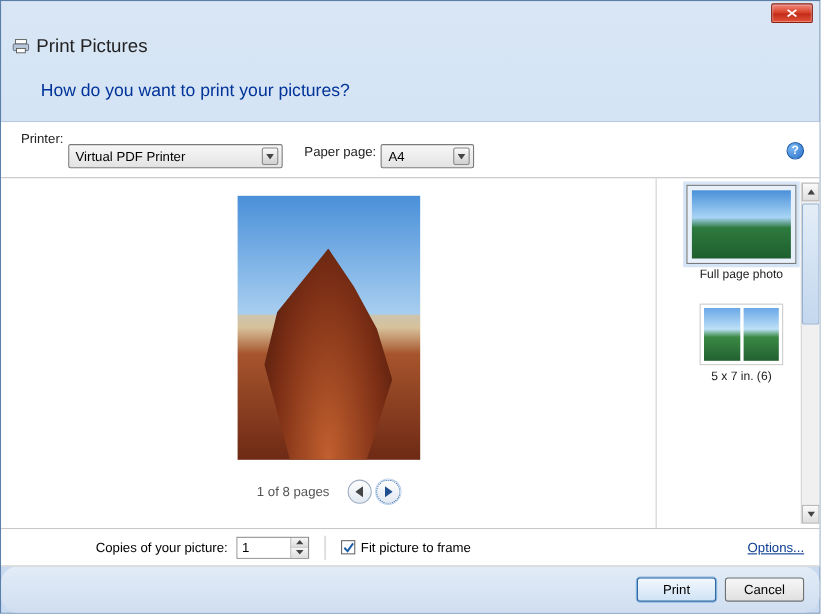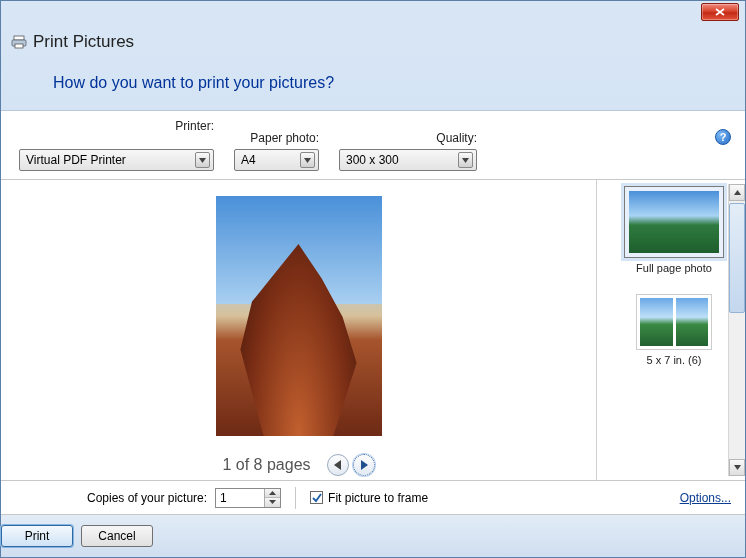--- a/index.html
+++ b/index.html
@@ -25,33 +25,33 @@
     box-shadow: inset 0 0 0 1px rgba(255,255,255,0.3);
   }
   .close-btn svg { width: 10px; height: 8px; }
   .header-row {
     height: 26px; padding: 2px 10px;
     display: flex; align-items: center; gap: 6px;
     font-size: 17px; color: #222;
   }
   .printer-icon { width: 16px; height: 14px; }
   .question-band {
-    height: 56px; padding-left: 52px;
+    height: 56px; padding-left: 36px;
     display: flex; align-items: center;
     border-bottom: 1px solid #b8c8de;
   }
   .question-band .q { font-size: 16px; color: #003399; }
   .controls-bar {
     background: #fff;
     border-bottom: 1px solid #c8c8c8;
     padding: 8px 18px 8px 18px;
     display: flex; gap: 20px; align-items: flex-end;
     position: relative;
   }
-  .ctrl-group { display: flex; flex-direction: column; gap: 4px; font-size: 12px; text-align: right; }
+  .ctrl-group { display: flex; gap: 4px; font-size: 12px; }
   .ctrl-group label { color: #222; }
   .combo {
     height: 22px;
     border: 1px solid #7a7a7a;
     background: linear-gradient(to bottom, #f7f7f7, #e3e3e3);
     border-radius: 2px;
     display: flex; align-items: center; justify-content: space-between;
     padding: 0 3px 0 6px; font-size: 12px;
   }
   .combo-arrow {
@@ -94,21 +94,21 @@
     background: radial-gradient(ellipse at 50% 100%, #c2602f 0%, #7b2e15 60%, #3e1508 100%);
     clip-path: polygon(20% 100%, 0% 55%, 10% 30%, 30% 15%, 50% 0%, 70% 18%, 88% 38%, 100% 62%, 80% 100%);
   }
   .preview-img .sky {
     position:absolute; top:0; left:0; right:0; height:45%;
     background: linear-gradient(to bottom,#4a90d9,#a8cff0);
   }
   .nav-row {
     margin-top: 18px;
     display: flex; align-items: center; gap: 16px;
-    font-size: 16px; color: #555;
+    font-size: 12px; color: #555;
   }
   .nav-btn {
     width: 22px; height: 22px; border-radius: 50%;
     border: 1px solid #9aaac0;
     background: linear-gradient(to bottom,#fdfdfd,#e2e9f2);
     display: flex; align-items: center; justify-content: center;
   }
   .nav-btn.active {
     border: 1px dotted #3a6ea5;
     box-shadow: 0 0 0 1px #bcd3ef;
@@ -174,23 +174,24 @@
   .checkbox { display:flex; align-items:center; gap:5px; }
   .checkbox .box {
     width:13px; height:13px; border:1px solid #6a6a6a; background:#fff;
     display:flex; align-items:center; justify-content:center;
   }
   .checkbox .box svg { width:10px; height:10px; }
   .options-link {
     position:absolute; right:14px; color:#0a3d91; text-decoration:underline; cursor:pointer;
   }
   .footer {
-    height: 42px; display:flex; align-items:center; 
+    height: 42px; display:flex; align-items:center; justify-content:flex-end;
     gap:8px; padding-right:14px;
     background: linear-gradient(to bottom,#e2ecf7,#cfdef0);
+    border-radius: 15px;
   }
   .btn {
     min-width:72px; height:22px; font-size:12px;
     border:1px solid #707070; border-radius:3px;
     background:linear-gradient(#f7f7f7,#e0e0e0);
     display:flex; align-items:center; justify-content:center;
   }
   .btn.default {
     border:1px solid #2f69a3;
     background:linear-gradient(#f3f8fd,#cfe3f6);
@@ -231,34 +232,23 @@
       <div id="combo-printer" class="combo">
         <span>Virtual PDF Printer</span>
         <div class="combo-arrow">
             <svg viewBox="0 0 7 5">
               <polygon class="tri" points="0,0 7,0 3.5,5"></polygon>
             </svg>
           </div>
       </div>
     </div>
     <div class="ctrl-group">
-      <label>Paper photo:</label>
+      <label>Paper page:</label>
       <div id="combo-paper" class="combo">
         <span>A4</span>
-        <div class="combo-arrow">
-            <svg viewBox="0 0 7 5">
-              <polygon class="tri" points="0,0 7,0 3.5,5"></polygon>
-            </svg>
-          </div>
-      </div>
-    </div>
-    <div class="ctrl-group">
-      <label>Quality:</label>
-      <div id="combo-quality" class="combo">
-        <span>300 x 300</span>
         <div class="combo-arrow">
             <svg viewBox="0 0 7 5">
               <polygon class="tri" points="0,0 7,0 3.5,5"></polygon>
             </svg>
           </div>
       </div>
     </div>
     <div class="help-icon">?</div>
   </div>
 

